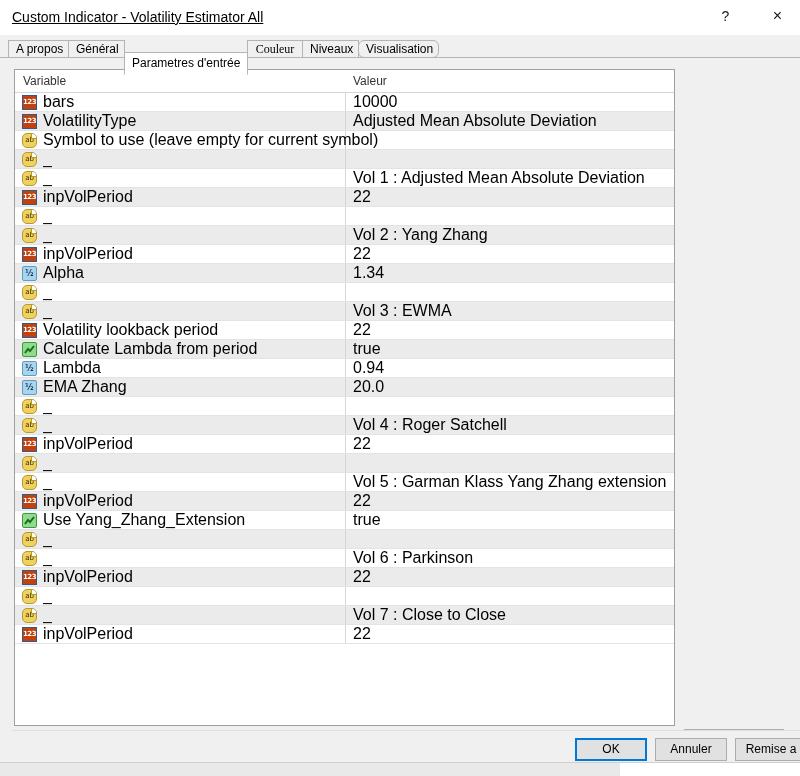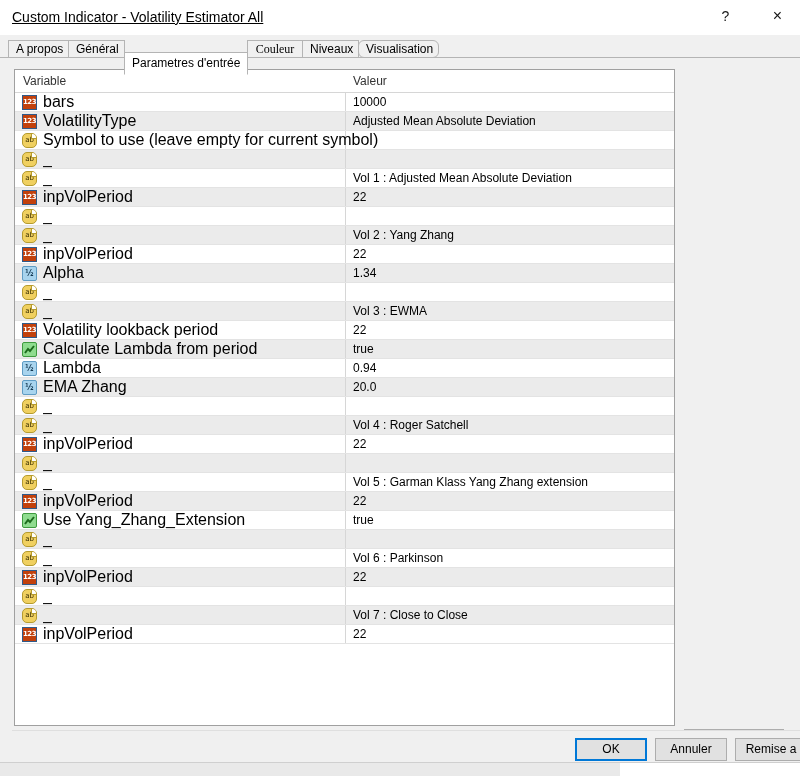--- a/index.html
+++ b/index.html
@@ -161,21 +161,21 @@
     box-sizing: border-box;
   }
   .cell-val {
     position: absolute;
     left: 331px;
     top: 0;
     right: 0;
     height: 18px;
     box-sizing: border-box;
     padding-left: 7px;
-    font-size: 12px;
+    font-size: 16px;
     line-height: 18px;
     color: #000000;
     white-space: nowrap;
     overflow: hidden;
   }
   .var-label {
     position: absolute;
     left: 28px;
     top: 0;
     height: 18px;

